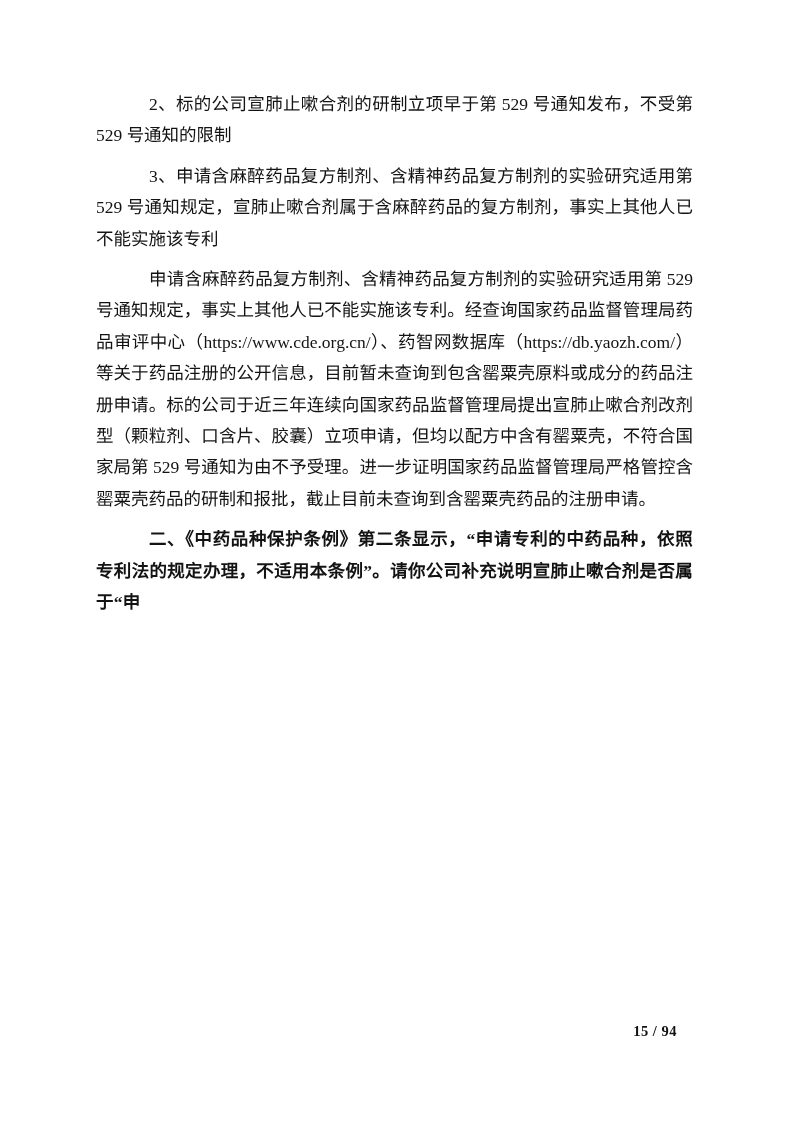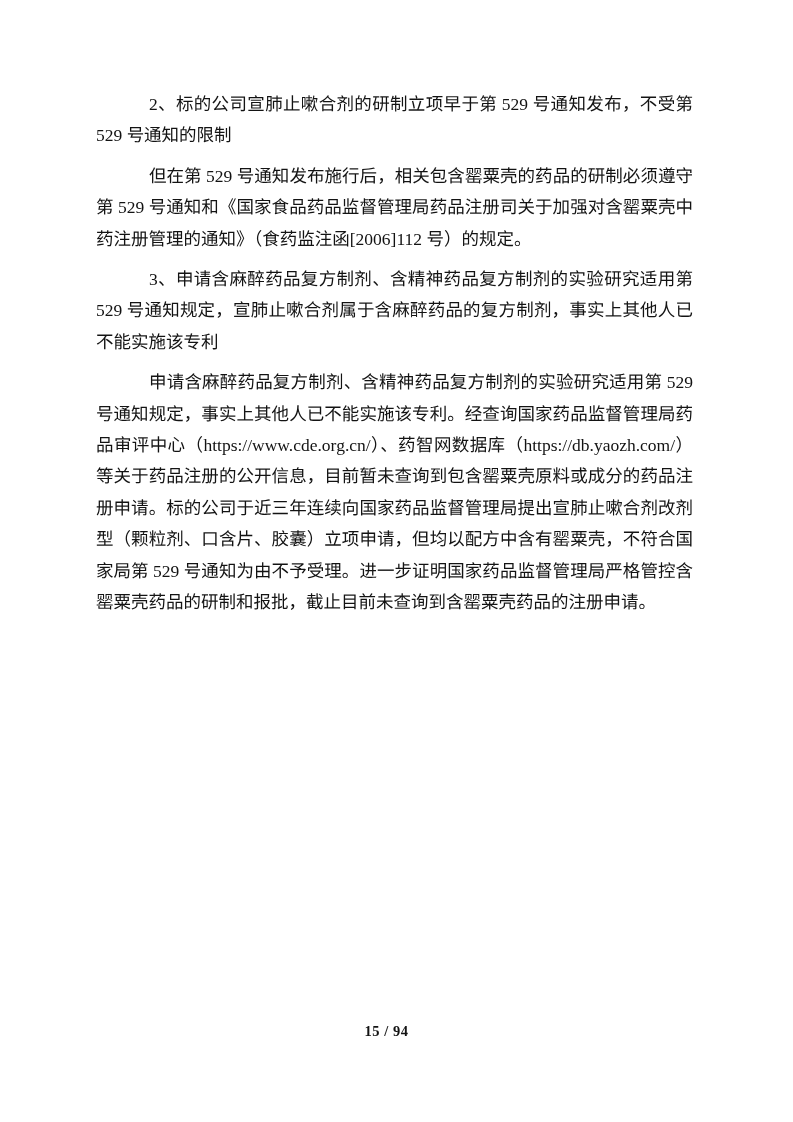--- a/index.html
+++ b/index.html
@@ -30,31 +30,31 @@
     word-break: break-word;
   }
   .content p.bold {
     font-weight: 700;
     letter-spacing: 0.3px;
   }
   .footer {
     position: absolute;
     left: 96px; top: 1023px;
     width: 581px;
-    text-align: center;
+    text-align: right;
     font-size: 14.5px;
     font-weight: 700;
     color: #131313;
     letter-spacing: 0.5px;
   }
 </style>
 </head>
 <body>
 
 <div class="page">
   <div class="content">
     <p>2、标的公司宣肺止嗽合剂的研制立项早于第 529 号通知发布，不受第 529 号通知的限制</p>
-    <p>但在第 529 号通知发布施行后，相关包含罂粟壳的药品的研制必须遵守第 529 号通知和《国家食品药品监督管理局药品注册司关于加强对含罂粟壳中药注册管理的通知》（食药监注函[2006]112 号）的规定。</p>
     <p>3、申请含麻醉药品复方制剂、含精神药品复方制剂的实验研究适用第 529 号通知规定，宣肺止嗽合剂属于含麻醉药品的复方制剂，事实上其他人已不能实施该专利</p>
     <p>申请含麻醉药品复方制剂、含精神药品复方制剂的实验研究适用第 529 号通知规定，事实上其他人已不能实施该专利。经查询国家药品监督管理局药品审评中心（https://www.cde.org.cn/）、药智网数据库（https://db.yaozh.com/）等关于药品注册的公开信息，目前暂未查询到包含罂粟壳原料或成分的药品注册申请。标的公司于近三年连续向国家药品监督管理局提出宣肺止嗽合剂改剂型（颗粒剂、口含片、胶囊）立项申请，但均以配方中含有罂粟壳，不符合国家局第 529 号通知为由不予受理。进一步证明国家药品监督管理局严格管控含罂粟壳药品的研制和报批，截止目前未查询到含罂粟壳药品的注册申请。</p>
+    <p class="bold">二、《中药品种保护条例》第二条显示，“申请专利的中药品种，依照专利法的规定办理，不适用本条例”。请你公司补充说明宣肺止嗽合剂是否属于“申</p>
   </div>
   <div class="footer">15 / 94</div>
 </div>
 
 </body></html>

